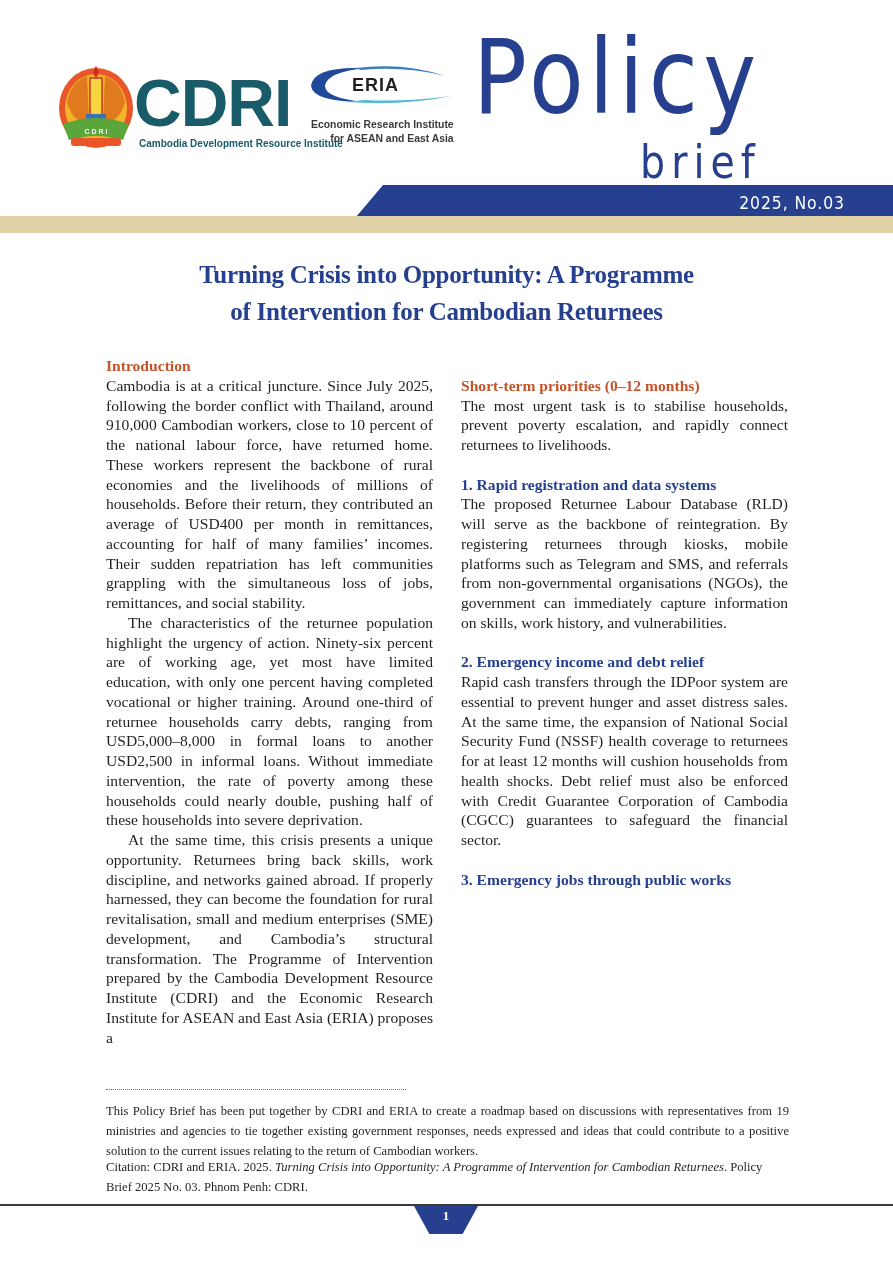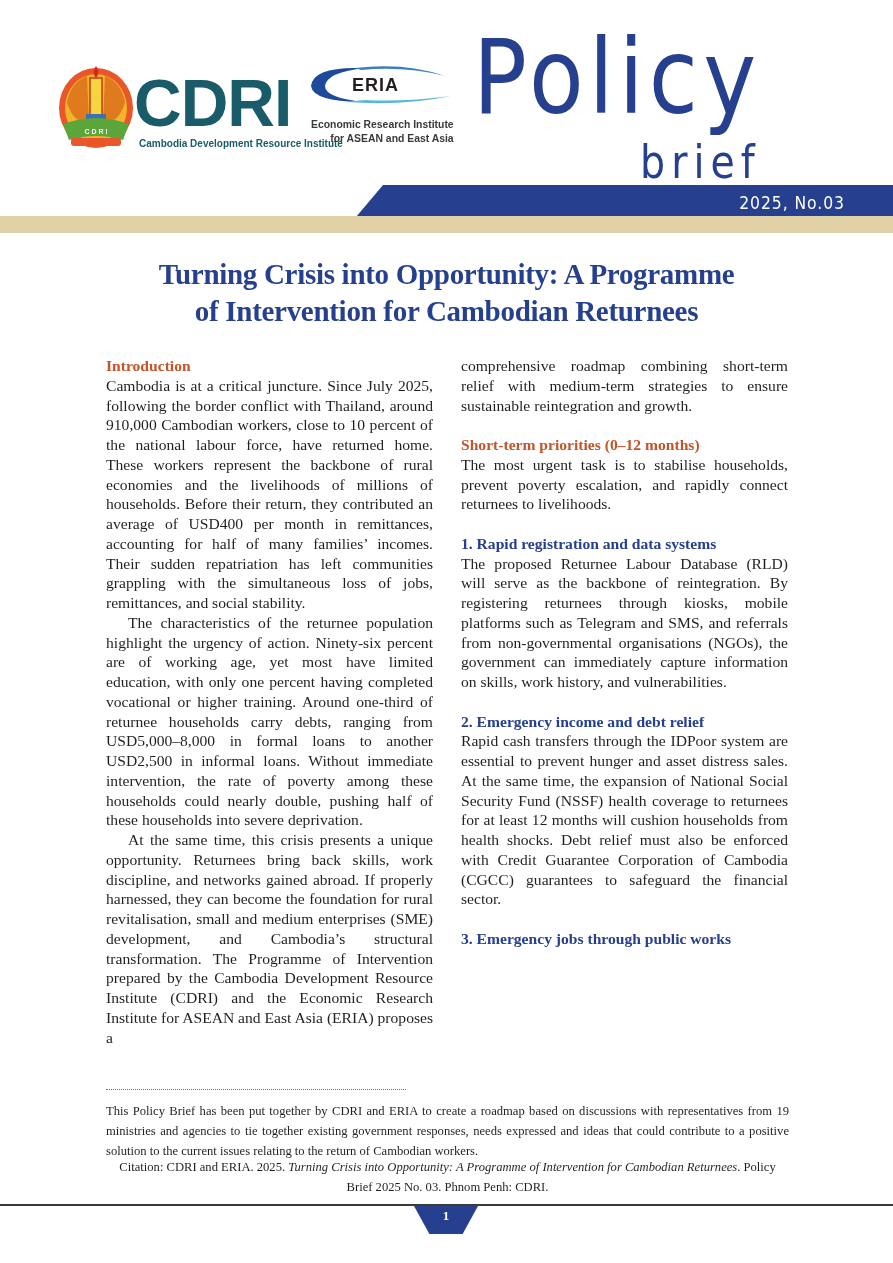--- a/index.html
+++ b/index.html
@@ -15,37 +15,37 @@
   .eria-sub { position: absolute; left: 311px; top: 118px; font-family: "Liberation Sans", sans-serif; font-weight: bold; font-size: 10.4px; line-height: 14px; color: #3a3a3a; white-space: nowrap; text-align: right; }
 
   .policy-word { position: absolute; left: 473px; top: 22px; font-family: "DejaVu Sans", sans-serif; font-size: 104px; line-height: 110px; color: #26408f; letter-spacing: 6px; transform: scaleX(0.86); transform-origin: left top; }
   .brief-word { position: absolute; left: 640px; top: 136px; font-family: "DejaVu Sans", sans-serif; font-size: 46px; line-height: 52px; color: #26408f; letter-spacing: 7px; transform: scaleX(0.86); transform-origin: left top; }
 
   .banner { position: absolute; left: 356px; top: 185px; width: 537px; height: 32px; background: #26408f; clip-path: polygon(27px 0, 100% 0, 100% 100%, 0 100%); }
   .issue-label { position: absolute; right: 48px; top: 193px; font-family: "DejaVu Sans", sans-serif; font-size: 17px; color: #ffffff; letter-spacing: 1px; transform: scaleX(0.92); transform-origin: right top; }
   .tan-band { position: absolute; left: 0; top: 216px; width: 893px; height: 17px; background: #e0d2a6; }
 
   
-  .doc-title { position: absolute; left: 0; top: 256px; width: 893px; text-align: center; font-family: "Liberation Serif", serif; font-weight: bold; font-size: 29px; line-height: 37px; color: #26408f; letter-spacing: -0.3px; }
+  .doc-title { position: absolute; left: 0; top: 256px; width: 893px; text-align: center; font-family: "Liberation Serif", serif; font-weight: bold; font-size: 25px; line-height: 37px; color: #26408f; letter-spacing: -0.3px; }
 
   
   .col { position: absolute; top: 356px; width: 327px; font-size: 15.6px; line-height: 19.75px; text-align: justify; }
   .col-left { left: 106px; }
   .col-right { left: 461px; }
   .col p { margin: 0; }
   .col p.indent { text-indent: 22px; }
   .h-orange { color: #c4542a; font-weight: bold; font-size: 15.6px; margin: 0; }
   .h-blue { color: #26408f; font-weight: bold; font-size: 15.6px; margin: 0; }
   .gap { height: 19.75px; }
 
   
   .dotted-sep { position: absolute; left: 106px; top: 1089px; width: 300px; border-top: 1.5px dotted #5a6fa8; }
   .footnote { position: absolute; left: 106px; top: 1101px; width: 683px; font-size: 12.6px; line-height: 20px; text-align: justify; }
   .footnote p { margin: 0 0 2px 0; }
-  .citation { position: absolute; left: 106px; top: 1157px; width: 683px; font-size: 12.6px; line-height: 20px; text-align: center; }
+  .citation { position: absolute; left: 106px; top: 1157px; width: 683px; font-size: 12.6px; line-height: 20px; }
 
   .footer-rule { position: absolute; left: 0; top: 1204px; width: 893px; height: 2px; background: #3a3a3a; }
   .page-tab { position: absolute; left: 414px; top: 1206px; width: 64px; height: 28px; background: #26408f; clip-path: polygon(0 0, 100% 0, 76% 100%, 24% 100%); }
   .page-num { position: absolute; left: 414px; top: 1208px; width: 64px; text-align: center; color: #ffffff; font-size: 13px; font-weight: bold; }
 </style>
 </head>
 <body>
 
 <svg class="cdri-emblem" viewBox="0 0 78 88">
   <ellipse cx="39" cy="46" rx="37" ry="40" fill="#e8562a"></ellipse>
@@ -85,21 +85,20 @@
 </h1>
 
 <div class="col col-left">
   <h2 class="h-orange">Introduction</h2>
   <p>Cambodia is at a critical juncture. Since July 2025, following the border conflict with Thailand, around 910,000 Cambodian workers, close to 10 percent of the national labour force, have returned home. These workers represent the backbone of rural economies and the livelihoods of millions of households. Before their return, they contributed an average of USD400 per month in remittances, accounting for half of many families’ incomes. Their sudden repatriation has left communities grappling with the simultaneous loss of jobs, remittances, and social stability.</p>
   <p class="indent">The characteristics of the returnee population highlight the urgency of action. Ninety-six percent are of working age, yet most have limited education, with only one percent having completed vocational or higher training. Around one-third of returnee households carry debts, ranging from USD5,000–8,000 in formal loans to another USD2,500 in informal loans. Without immediate intervention, the rate of poverty among these households could nearly double, pushing half of these households into severe deprivation.</p>
   <p class="indent">At the same time, this crisis presents a unique opportunity. Returnees bring back skills, work discipline, and networks gained abroad. If properly harnessed, they can become the foundation for rural revitalisation, small and medium enterprises (SME) development, and Cambodia’s structural transformation. The Programme of Intervention prepared by the Cambodia Development Resource Institute (CDRI) and the Economic Research Institute for ASEAN and East Asia (ERIA) proposes a</p>
 </div>
 
 <div class="col col-right">
-  <p>comprehensive roadmap combining short-term relief with medium-term strategies to ensure sustainable reintegration and growth.</p>
   <div class="gap"></div>
   <h2 class="h-orange">Short-term priorities (0–12 months)</h2>
   <p>The most urgent task is to stabilise households, prevent poverty escalation, and rapidly connect returnees to livelihoods.</p>
   <div class="gap"></div>
   <h3 class="h-blue">1. Rapid registration and data systems</h3>
   <p>The proposed Returnee Labour Database (RLD) will serve as the backbone of reintegration. By registering returnees through kiosks, mobile platforms such as Telegram and SMS, and referrals from non-governmental organisations (NGOs), the government can immediately capture information on skills, work history, and vulnerabilities.</p>
   <div class="gap"></div>
   <h3 class="h-blue">2. Emergency income and debt relief</h3>
   <p>Rapid cash transfers through the IDPoor system are essential to prevent hunger and asset distress sales. At the same time, the expansion of National Social Security Fund (NSSF) health coverage to returnees for at least 12 months will cushion households from health shocks. Debt relief must also be enforced with Credit Guarantee Corporation of Cambodia (CGCC) guarantees to safeguard the financial sector.</p>
   <div class="gap"></div>

